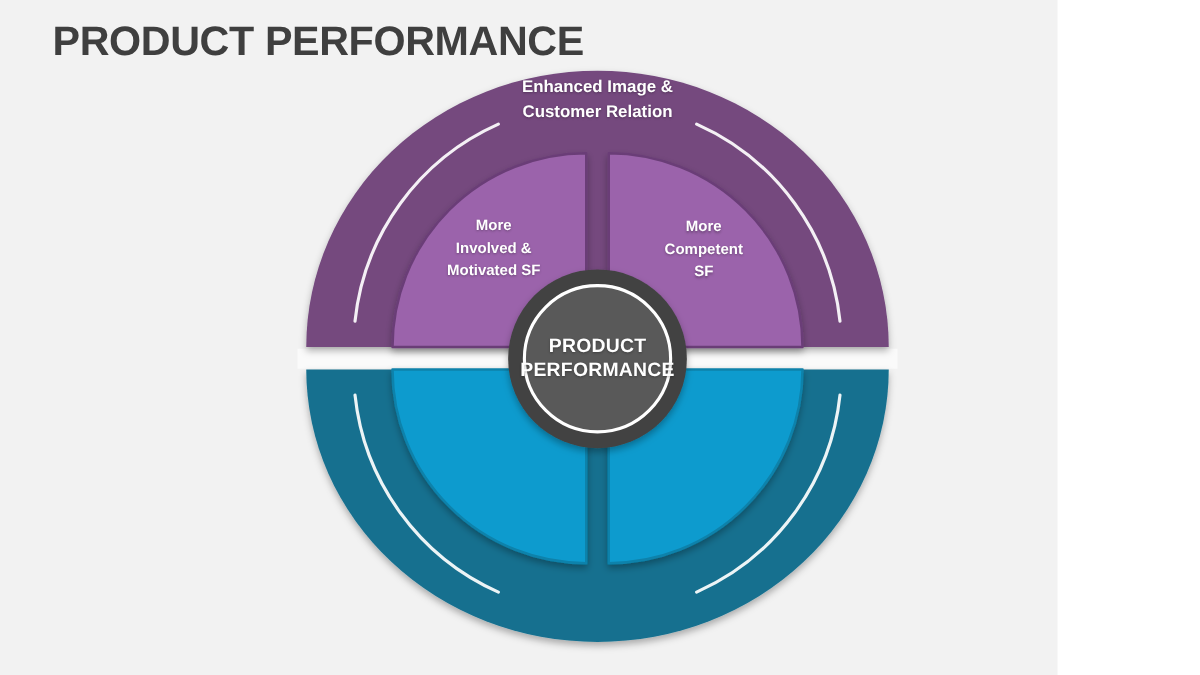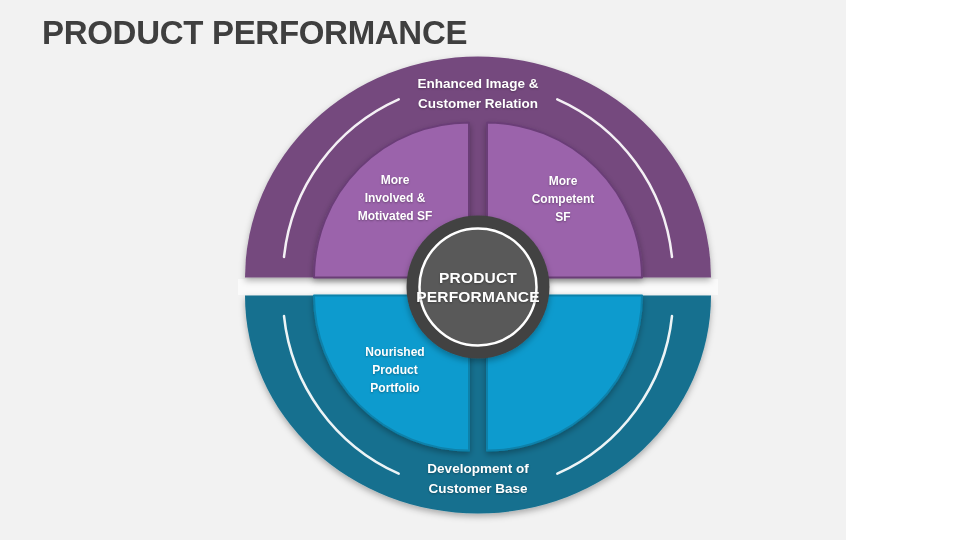--- a/index.html
+++ b/index.html
@@ -50,21 +50,21 @@
   }
   .lbl-quadrant {
     font-size: 12px;
     line-height: 1.5;
   }
   .lbl-hub {
     font-size: 15.5px;
     line-height: 1.25;
     letter-spacing: 0.2px;
   }
-  .pos-top-label      { left: 478px; top: 94px;  }
+  .pos-top-label      { left: 478px; top: 80px;  }
   .pos-tl-label       { left: 395px; top: 198px; }
   .pos-tr-label       { left: 563px; top: 199px; }
   .pos-bl-label       { left: 395px; top: 370px; }
   .pos-br-label       { left: 563px; top: 368px; }
   .pos-bottom-label   { left: 478px; top: 479px; }
   .pos-center-label   { left: 478px; top: 287px; }
 </style>
 </head>
 <body>
 
@@ -106,25 +106,20 @@
 Customer Relation</div>
 
     <div class="lbl lbl-quadrant pos-tl-label">More
 Involved &amp;
 Motivated SF</div>
 
     <div class="lbl lbl-quadrant pos-tr-label">More
 Competent
 SF</div>
 
-    <div class="lbl lbl-quadrant pos-bl-label">Nourished
-Product
-Portfolio</div>
 
 
-    <div class="lbl lbl-ring pos-bottom-label">Development of
-Customer Base</div>
 
     <div class="lbl lbl-hub pos-center-label">PRODUCT
 PERFORMANCE</div>
 
   </div>
 </div>
 
 </body></html>

